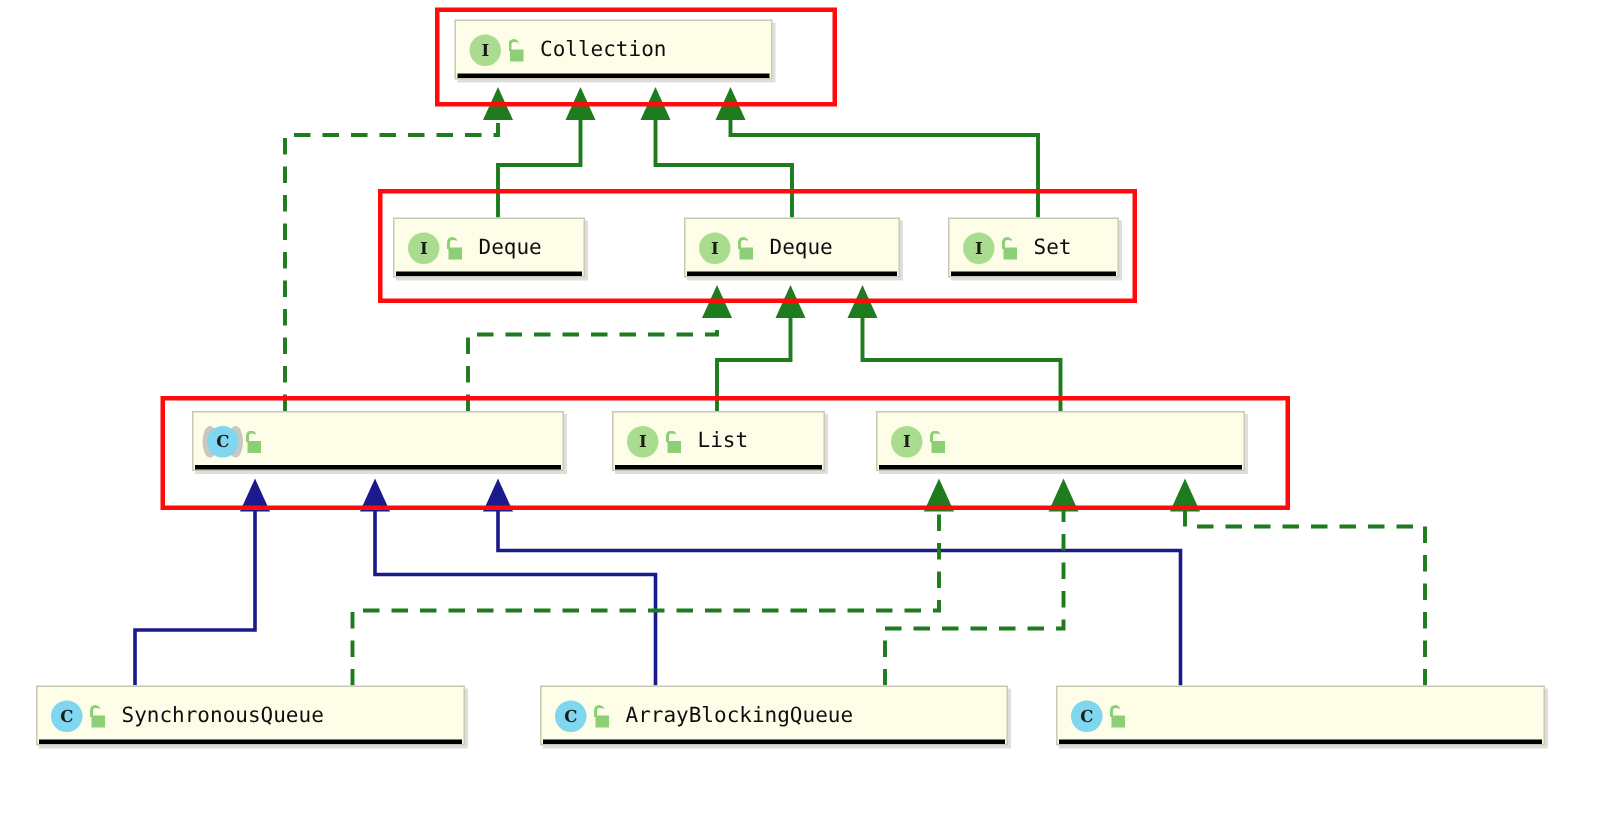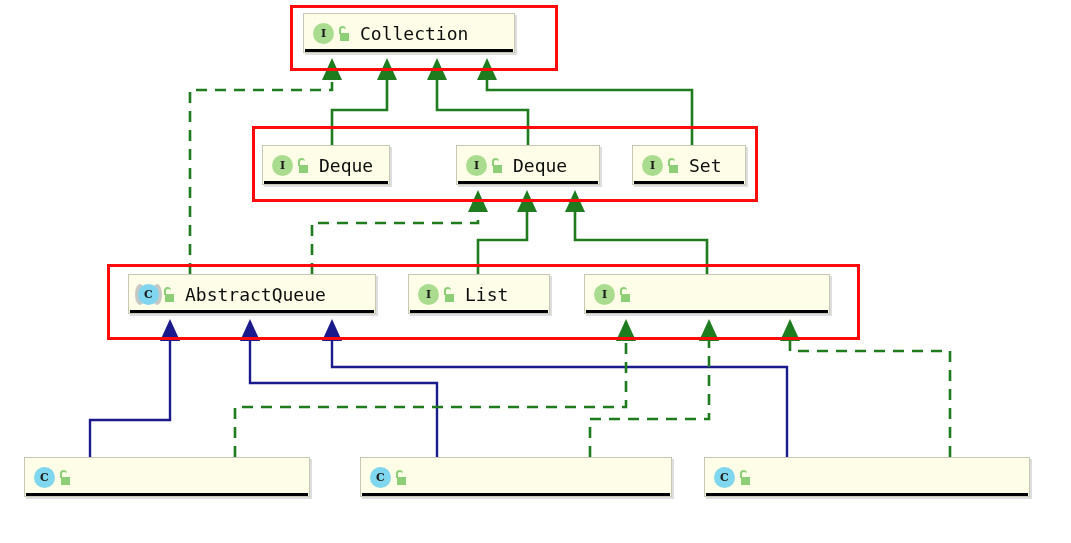--- a/index.html
+++ b/index.html
@@ -101,21 +101,21 @@
     width: 7px; height: 8px;
     border: 2px solid #8CCF76;
     border-bottom: none;
     border-right: none;
     border-top-left-radius: 5px;
     border-top-right-radius: 5px;
     box-sizing: border-box;
   }
   .node-label {
     font-family: "DejaVu Sans Mono", monospace;
-    font-size: 18px;
+    font-size: 14px;
     color: #0d0d0d;
     white-space: nowrap;
     letter-spacing: 0px;
   }
   .hl-rect {
     position: absolute;
     box-sizing: border-box;
     border: 3px solid #FF0B0B;
     background: transparent;
     z-index: 2;
@@ -257,21 +257,20 @@
   <div class="uml-node" style="left:128px; top:274px; width:248px;">
     <span class="node-icon abstract-cls">
       <span class="arc-l"></span>
         <span class="arc-r"></span>
       <span class="disc">C</span>
     </span>
     <span class="lock-icon">
       <span class="shackle"></span>
         <span class="body"></span>
     </span>
-    <span class="node-label">AbstractQueue</span>
     <span class="underline"></span>
   </div>
 
   <div class="uml-node" style="left:408px; top:274px; width:142px;">
     <span class="node-icon iface">
       <span class="disc">I</span>
     </span>
     <span class="lock-icon">
       <span class="shackle"></span>
         <span class="body"></span>
@@ -292,31 +291,33 @@
   </div>
 
   <div class="uml-node" style="left:24px; top:457px; width:286px;">
     <span class="node-icon cls">
       <span class="disc">C</span>
     </span>
     <span class="lock-icon">
       <span class="shackle"></span>
         <span class="body"></span>
     </span>
+    <span class="node-label">SynchronousQueue</span>
     <span class="underline"></span>
   </div>
 
   <div class="uml-node" style="left:360px; top:457px; width:312px;">
     <span class="node-icon cls">
       <span class="disc">C</span>
     </span>
     <span class="lock-icon">
       <span class="shackle"></span>
         <span class="body"></span>
     </span>
+    <span class="node-label">ArrayBlockingQueue</span>
     <span class="underline"></span>
   </div>
 
   <div class="uml-node" style="left:704px; top:457px; width:326px;">
     <span class="node-icon cls">
       <span class="disc">C</span>
     </span>
     <span class="lock-icon">
       <span class="shackle"></span>
         <span class="body"></span>

